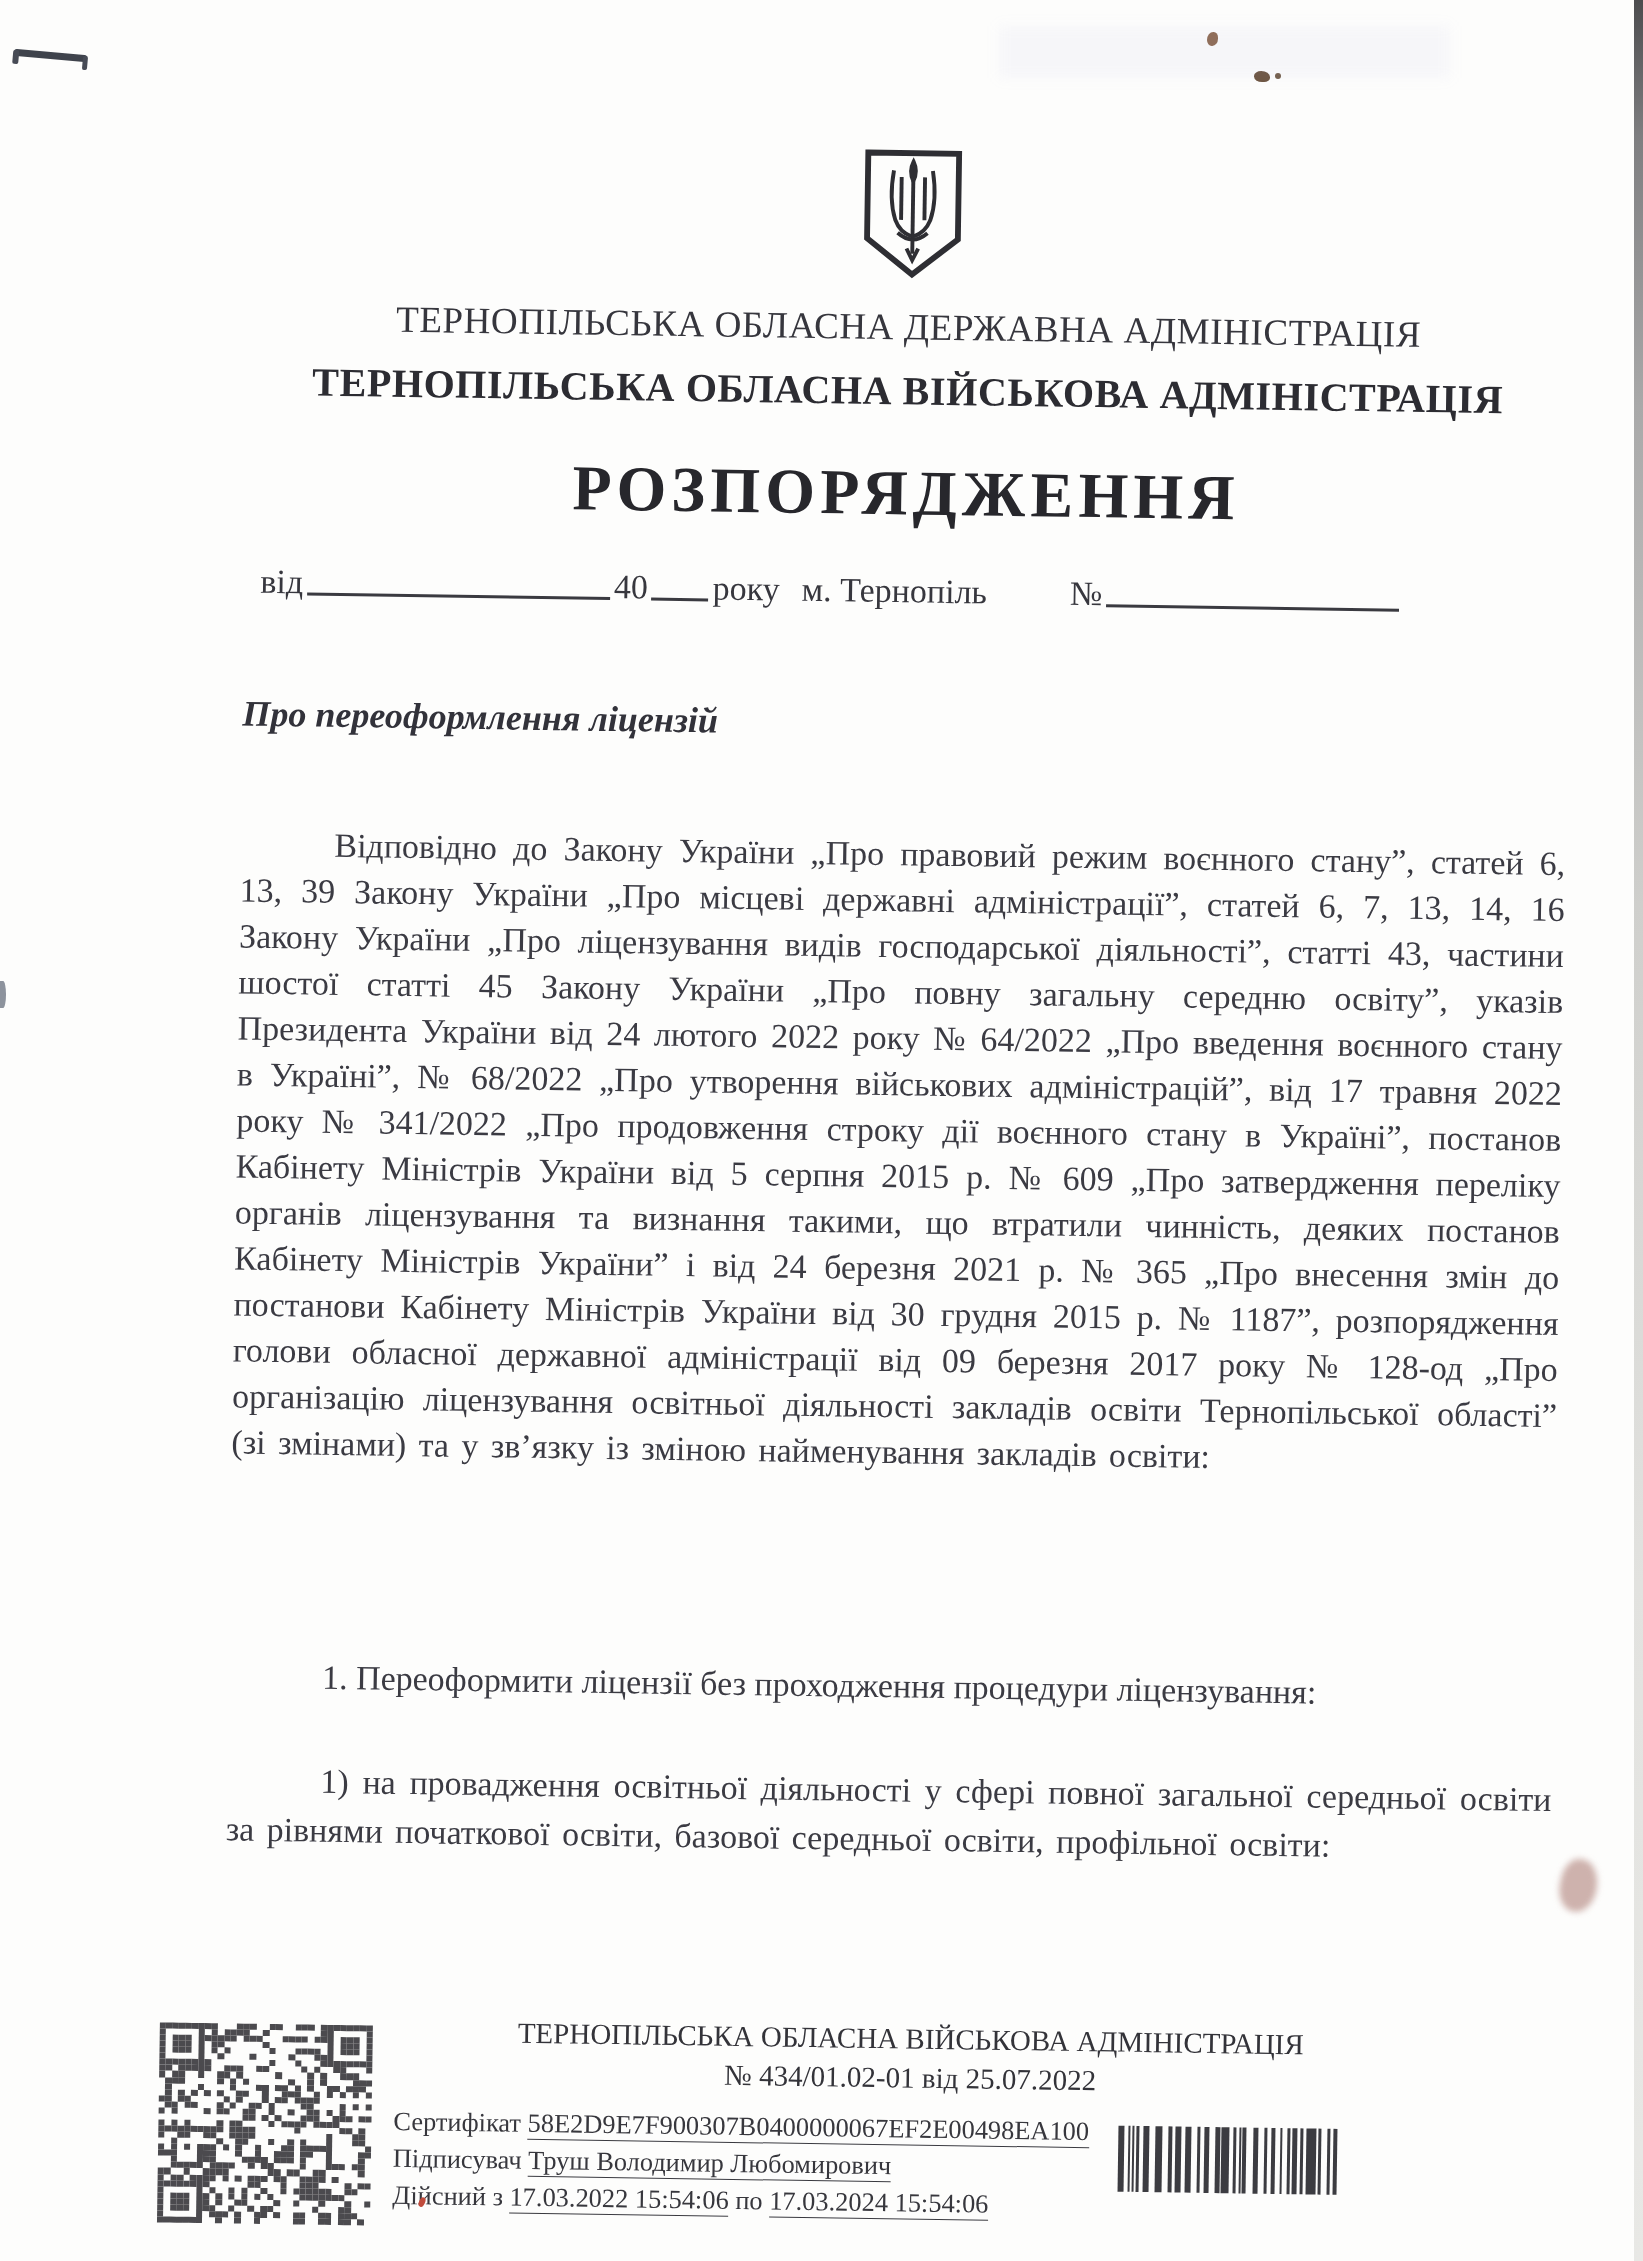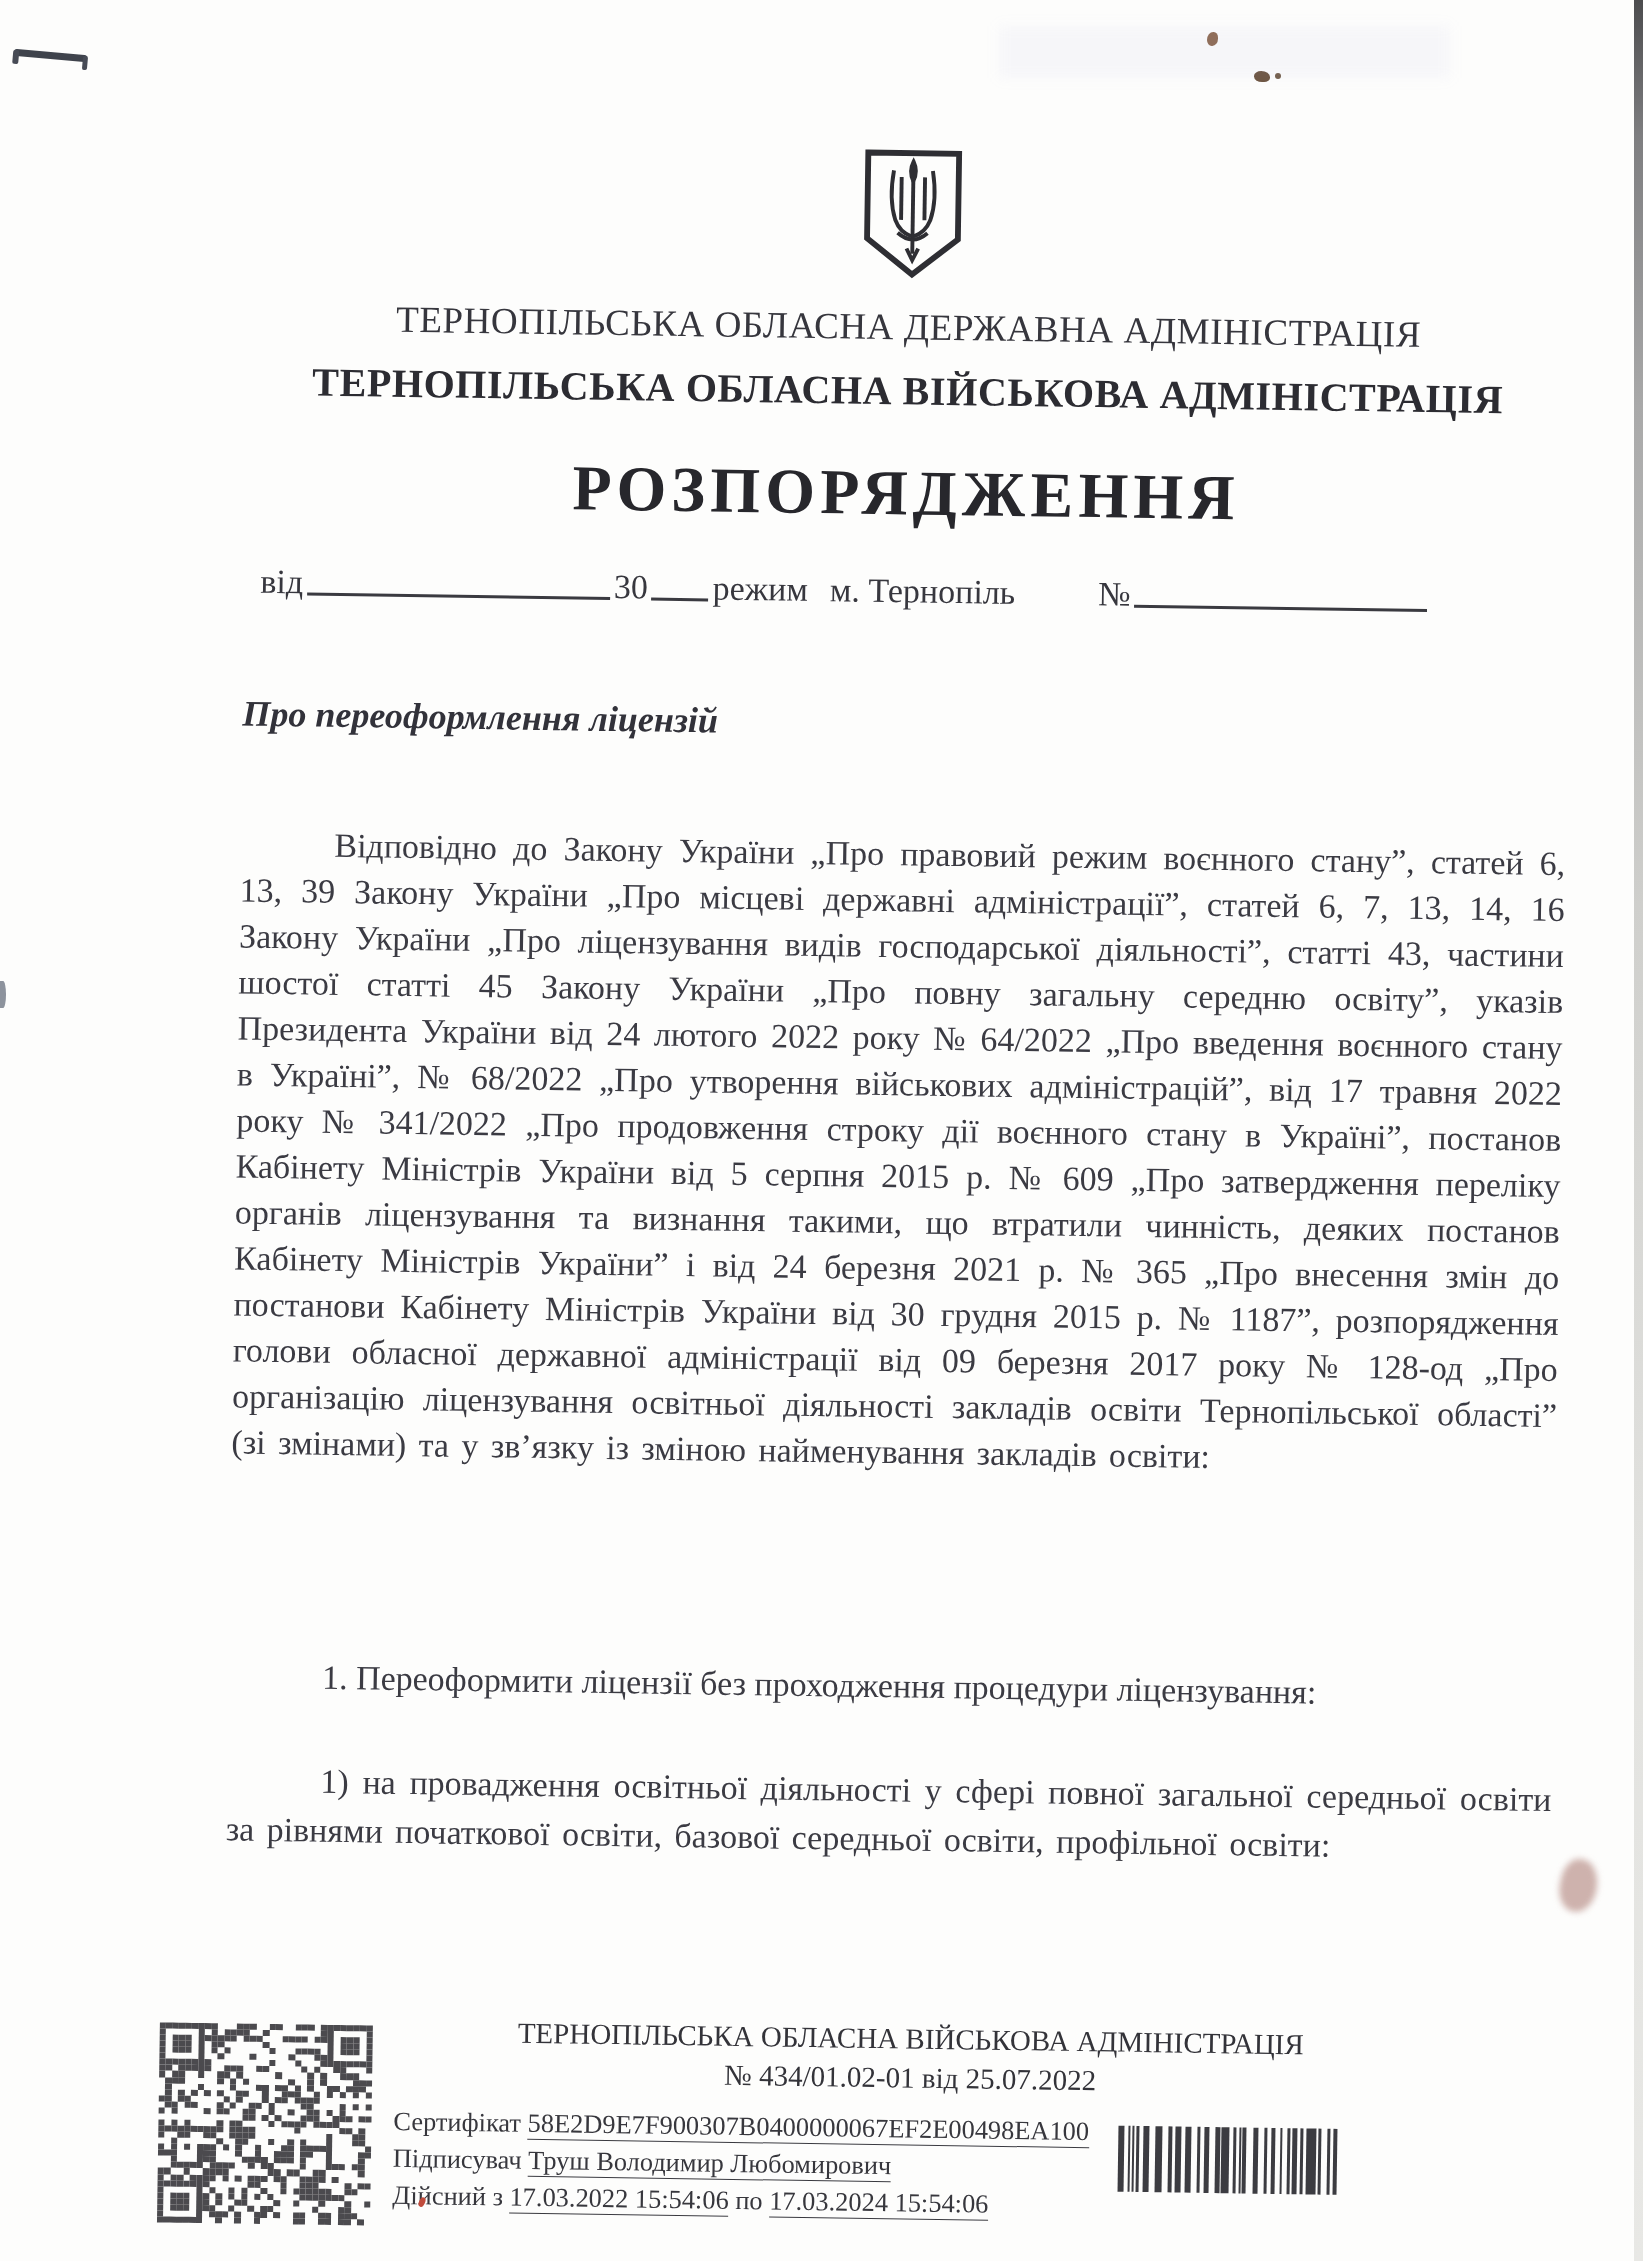--- a/index.html
+++ b/index.html
@@ -140,23 +140,23 @@
       </svg>
     </div>
 
     <div class="org-line1">ТЕРНОПІЛЬСЬКА ОБЛАСНА ДЕРЖАВНА АДМІНІСТРАЦІЯ</div>
     <div class="org-line2">ТЕРНОПІЛЬСЬКА ОБЛАСНА ВІЙСЬКОВА АДМІНІСТРАЦІЯ</div>
     <div class="doc-type">РОЗПОРЯДЖЕННЯ</div>
 
     <div class="dateline">
       <span>від</span>
       <span class="dl-rule" style="width:303px"></span>
-      <span>30</span>
+      <span>40</span>
       <span class="dl-rule" style="width:57px"></span>
-      <span>режим</span>
+      <span>року</span>
       <span class="dl-gap-s">м. Тернопіль</span>
       <span class="dl-gap-l">№</span>
       <span class="dl-rule" style="width:293px"></span>
     </div>
 
     <div class="subject">Про переоформлення ліцензій</div>
 
     <div class="body-par">Відповідно до Закону України „Про правовий режим воєнного стану”, статей 6, 13, 39 Закону України „Про місцеві державні адміністрації”, статей 6, 7, 13, 14, 16 Закону України „Про ліцензування видів господарської діяльності”, статті 43, частини шостої статті 45 Закону України „Про повну загальну середню освіту”, указів Президента України від 24 лютого 2022 року № 64/2022 „Про введення воєнного стану в Україні”, № 68/2022 „Про утворення військових адміністрацій”, від 17 травня 2022 року № 341/2022 „Про продовження строку дії воєнного стану в Україні”,  постанов Кабінету Міністрів України від 5 серпня 2015 р. № 609 „Про затвердження переліку органів ліцензування та визнання такими, що втратили чинність, деяких постанов Кабінету Міністрів України” і від 24 березня 2021 р.  № 365 „Про внесення змін до постанови Кабінету Міністрів України від 30 грудня 2015 р. № 1187”, розпорядження голови обласної державної адміністрації від 09 березня 2017 року № 128-од „Про організацію ліцензування освітньої діяльності закладів освіти Тернопільської області” (зі змінами) та у зв’язку із зміною найменування закладів освіти:</div>
     <div class="item1">1. Переоформити ліцензії без проходження процедури ліцензування:</div>
     <div class="item11">1) на провадження освітньої діяльності у сфері повної загальної середньої освіти за рівнями початкової освіти, базової середньої освіти, профільної освіти:</div>

